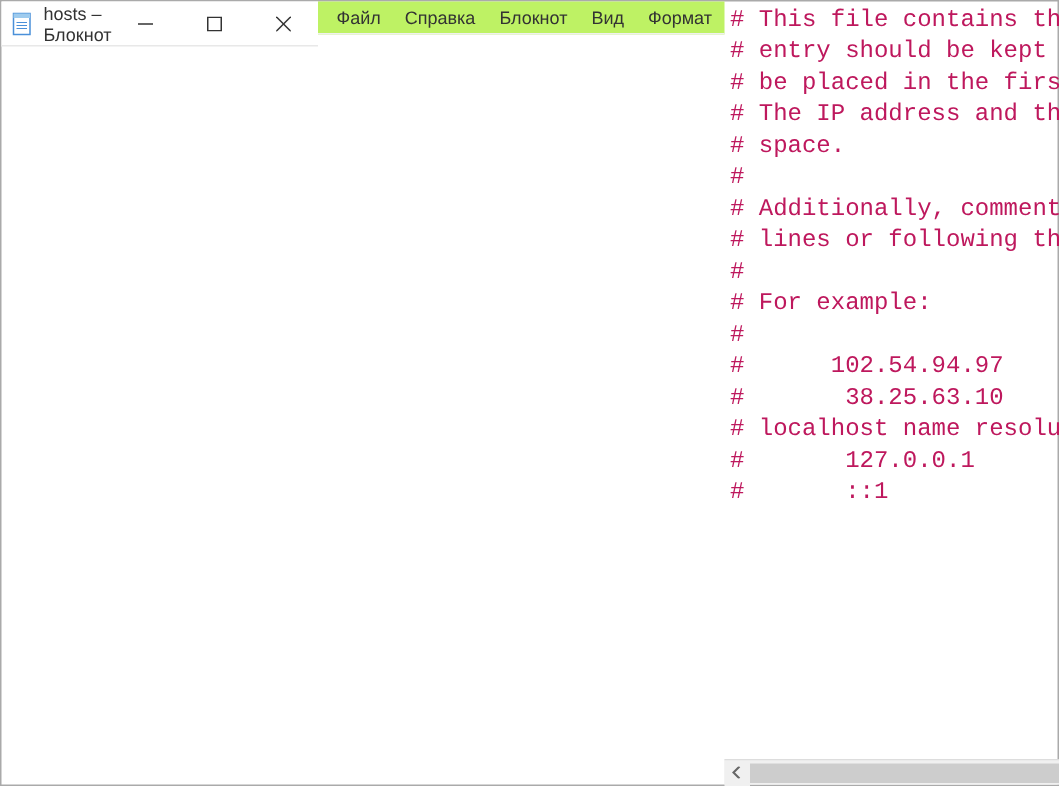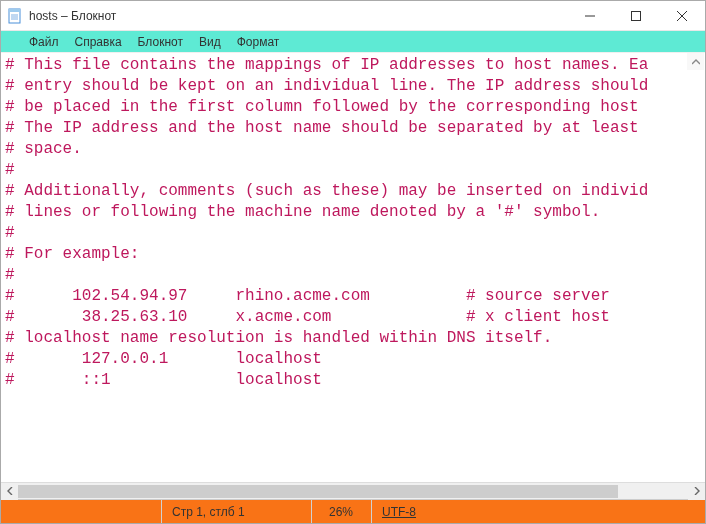--- a/index.html
+++ b/index.html
@@ -1,21 +1,21 @@
 <!DOCTYPE html>
 <html><head>
 <meta charset="utf-8">
 <style>
   * { box-sizing: border-box; margin: 0; padding: 0; }
   html, body { width: 706px; height: 524px; font-family: "Segoe UI", Tahoma, sans-serif; overflow: hidden; }
   .window {
     width: 706px; height: 524px;
     border: 1px solid #aaa;
     background: #fff;
-    display: flex; flex-direction: column;
+    display: flex; flex-direction: row;
   }
   .titlebar {
     height: 30px;
     background: #fff;
     display: flex; align-items: center;
     padding-left: 6px;
     border-bottom: 1px solid #e8e8e8;
   }
   .titlebar .icon-wrap {
     width: 16px; height: 16px; margin-right: 6px;
@@ -27,23 +27,23 @@
   .win-controls {
     margin-left: auto; display: flex; height: 100%;
   }
   .win-btn {
     width: 46px; display: flex; align-items: center; justify-content: center;
     color: #555; font-size: 13px;
   }
 
   .menubar {
     height: 22px;
-    background: #5eead4;
+    background: #bef264;
     display: flex; align-items: center;
-    padding-left: 20px;
+    padding-left: 4px;
     font-size: 12px; color: #333;
     border-bottom: 1px solid #f0f0f0;
   }
   .menu-item {
     padding: 2px 8px;
   }
 
   .content-wrap {
     flex: 1 1 auto;
     display: flex; flex-direction: column;

